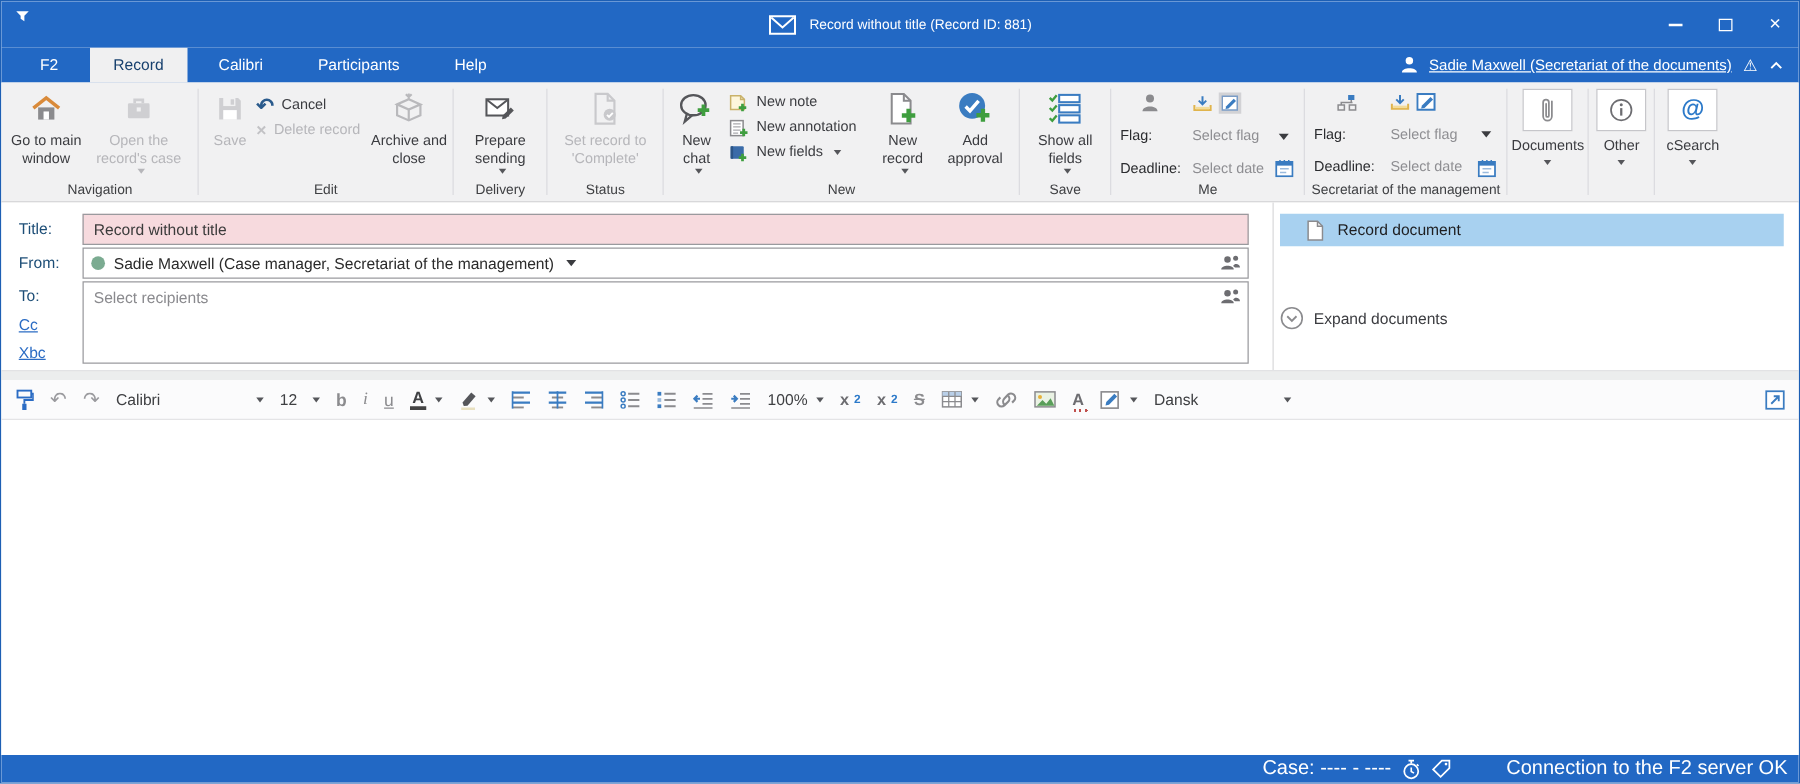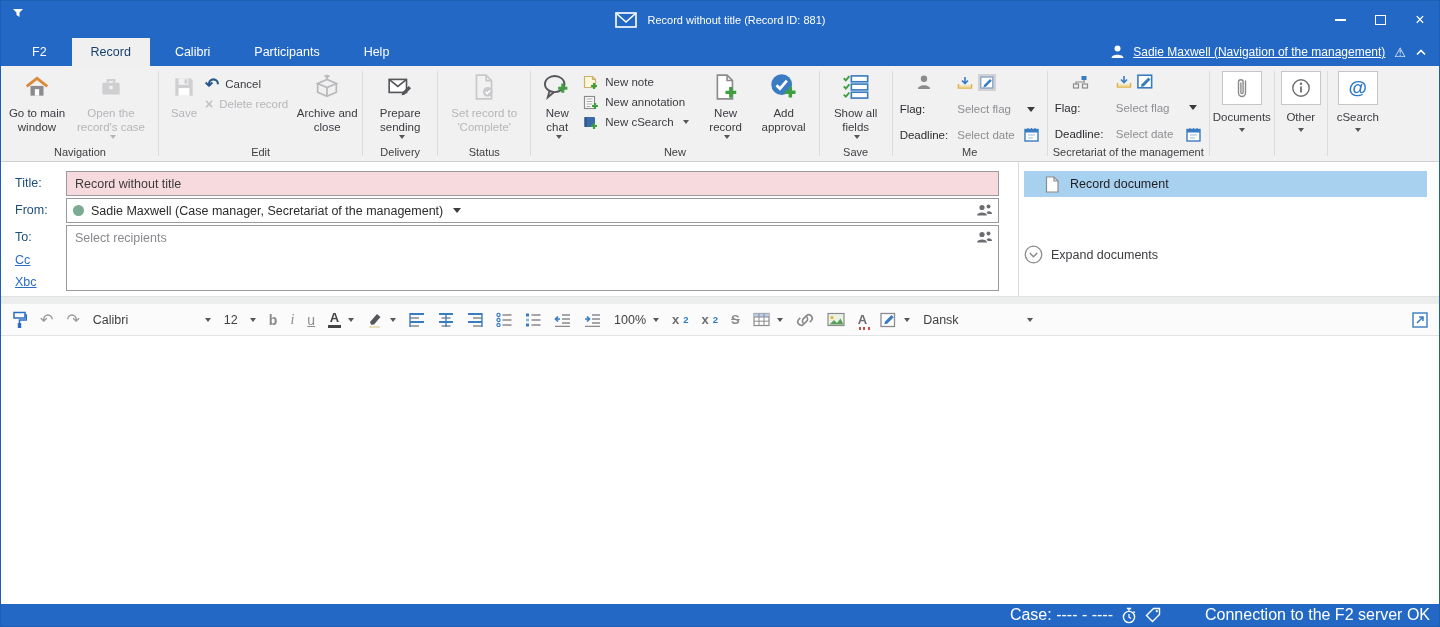--- a/index.html
+++ b/index.html
@@ -165,21 +165,21 @@
     <div class="tab">
         <span>Help</span>
       </div>
     <div class="userarea">
       <span>
         <svg width="13" height="14" viewBox="0 0 13 14">
             <circle cx="6.5" cy="3.5" r="3" fill="#fff"></circle>
             <path d="M0.5 13 c0-4.5 12-4.5 12 0 z" fill="#fff"></path>
           </svg>
       </span>
-      <span class="username">Sadie Maxwell (Navigation of the management)</span>
+      <span class="username">Sadie Maxwell (Secretariat of the documents)</span>
       <span class="warnglyph">⚠</span>
       <span>
         <svg width="12" height="8" viewBox="0 0 12 8">
             <path d="M2 6.5 L6 2.5 L10 6.5" fill="none" stroke="#fff" stroke-width="1.6"></path>
           </svg>
       </span>
     </div>
   </div>
 
   <div class="ribbon">
@@ -322,21 +322,21 @@
             <span>New annotation</span>
           </div>
           <div class="smallbtn">
             <span>
               <svg width="16" height="15" viewBox="0 0 16 15">
                   <rect x="1.5" y="2" width="10.5" height="10" rx="1" fill="#3a6ba8"></rect>
                   <rect x="1.5" y="2" width="2" height="10" fill="#2c5586"></rect>
                   <path d="M11 8 v6 M8 11 h6" stroke="#3f9e3f" stroke-width="2.2"></path>
                 </svg>
             </span>
-            <span>New cSearch</span>
+            <span>New fields</span>
               <span class="caret"></span>
           </div>
         </div>
         <div class="bigbtn" style="width:54px;margin-left:10px">
           <span class="bicon">
             <svg width="28" height="28" viewBox="0 0 24 26">
                 <path d="M4 2 H13 L18 7 V24 H4 Z" fill="#fff" stroke="#8b8b8e" stroke-width="1.5"></path>
                 <path d="M13 2 V7 H18" fill="none" stroke="#8b8b8e" stroke-width="1.5"></path>
                 <path d="M16.5 13 v10 M11.5 18 h10" stroke="#3f9e3f" stroke-width="3.2"></path>
               </svg>

